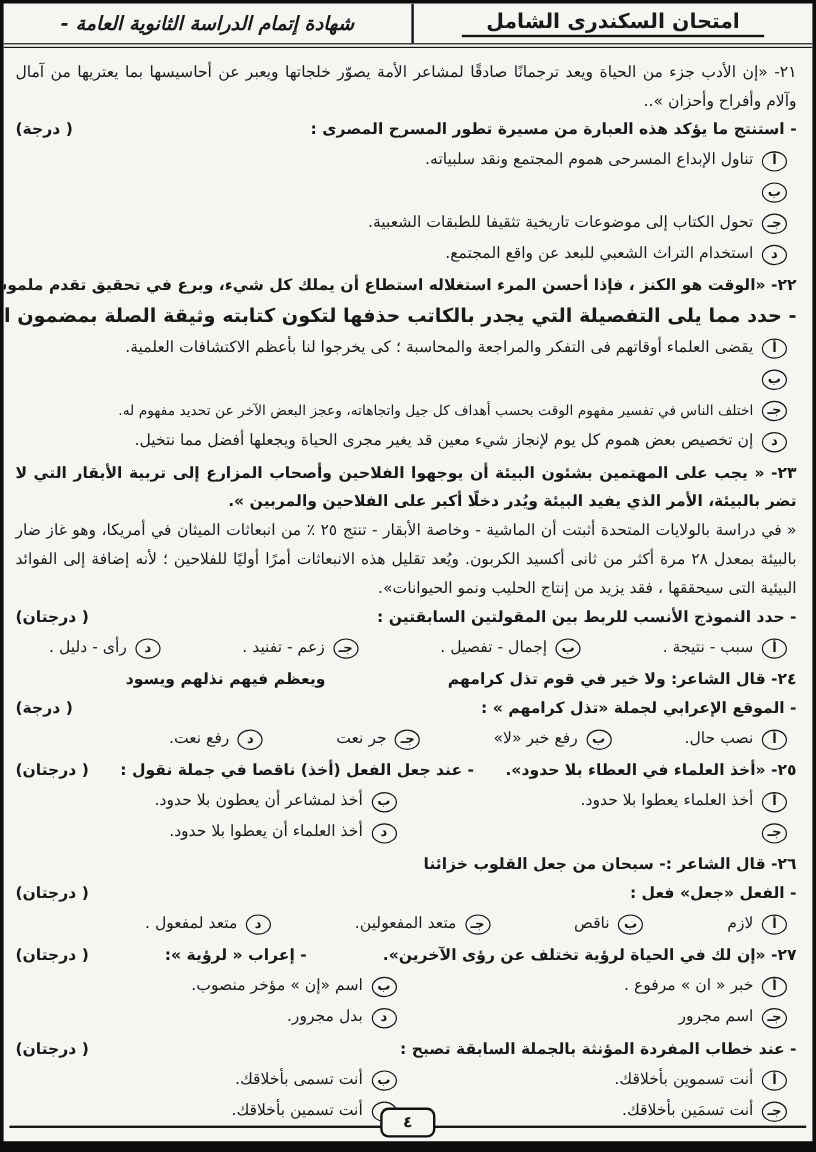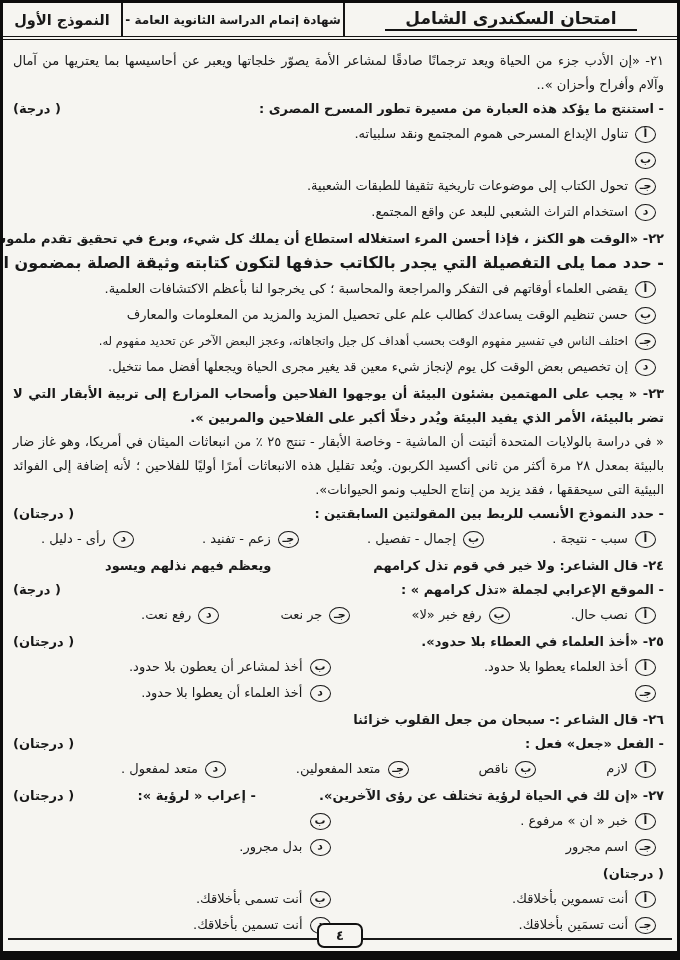--- a/index.html
+++ b/index.html
@@ -8,21 +8,21 @@
     width:680px;height:960px;box-sizing:border-box;
     background:#f6f5f1;color:#191919;
     border:3px solid #0d0d0d;border-bottom:9px solid #0d0d0d;
     font-family:"DejaVu Sans",sans-serif;
     direction:rtl;overflow:hidden;position:relative;
   }
   
   .header{display:flex;height:33px;border-bottom:4px double #141414;align-items:stretch;}
   .h-right{flex:0 0 332px;border-left:2.5px solid #141414;display:flex;align-items:center;justify-content:center;}
   .h-right .cell-inner{font-weight:bold;font-size:17px;border-bottom:2.5px solid #141414;padding:0 20px 1px;}
-  .h-mid{flex:1;display:flex;align-items:center;justify-content:center;font-weight:bold;font-size:12px;}
+  .h-mid{flex:1;display:flex;align-items:center;justify-content:center;font-weight:bold;font-size:16px;font-style:italic;}
   .h-left{flex:0 0 118px;border-right:2.5px solid #141414;display:flex;align-items:center;justify-content:center;font-weight:bold;font-size:14.5px;}
   
   .content{padding:7px 13px 16px 10px;font-size:13px;line-height:24px;}
   .q{margin-top:2px;}
   .stem{margin:0;text-align:justify;}
   .bold{font-weight:bold;}
   .prompt-line{display:flex;justify-content:space-between;align-items:baseline;font-weight:bold;gap:8px;}
   .prompt-line .grade{white-space:nowrap;}
   .prompt{white-space:nowrap;}
   .tight .prompt{font-size:16px;}
@@ -55,21 +55,20 @@
 <body>
 
 <div class="stage">
 <div class="page">
 
   <div class="header">
     <div class="h-right">
       <span class="cell-inner">امتحان السكندرى الشامل</span>
     </div>
     <div class="h-mid">شهادة إتمام الدراسة الثانوية العامة -</div>
-    <div class="h-left">النموذج الأول</div>
   </div>
 
   <div class="content">
 
     <section class="q">
       <p class="stem">٢١- «إن الأدب جزء من الحياة ويعد ترجمانًا صادقًا لمشاعر الأمة يصوّر خلجاتها ويعبر عن أحاسيسها بما يعتريها من آمال وآلام وأفراح وأحزان »..</p>
       <div class="prompt-line">
         <span class="prompt">- استنتج ما يؤكد هذه العبارة من مسيرة تطور المسرح المصرى :</span>
         <span class="grade">( درجة)</span>
       </div>
@@ -98,29 +97,28 @@
         <span class="prompt">- حدد مما يلى التفصيلة التي يجدر بالكاتب حذفها لتكون كتابته وثيقة الصلة بمضمون الفكرة السابقة :</span>
         <span class="grade">(درجتان)</span>
       </div>
       <div id="q22-opts">
         <div class="opt-line">
           <span class="circle">أ</span>
           <span class="opt-text">يقضى العلماء أوقاتهم فى التفكر والمراجعة والمحاسبة ؛ كى يخرجوا لنا بأعظم الاكتشافات العلمية.</span>
         </div>
         <div class="opt-line">
           <span class="circle">ب</span>
-          <span class="opt-text">حسن تنظيم الوقت يساعدك كطالب علم على تحصيل المزيد والمزيد من المعلومات والمعارف</span>
         </div>
         <div class="opt-line">
           <span class="circle">جـ</span>
           <span class="opt-text">اختلف الناس في تفسير مفهوم الوقت بحسب أهداف كل جيل واتجاهاته، وعجز البعض الآخر عن تحديد مفهوم له.</span>
         </div>
         <div class="opt-line">
           <span class="circle">د</span>
-          <span class="opt-text">إن تخصيص بعض الوقت كل يوم لإنجاز شيء معين قد يغير مجرى الحياة ويجعلها أفضل مما نتخيل.</span>
+          <span class="opt-text">إن تخصيص بعض هموم كل يوم لإنجاز شيء معين قد يغير مجرى الحياة ويجعلها أفضل مما نتخيل.</span>
         </div>
       </div>
     </section>
 
     <section class="q">
       <p class="stem bold">٢٣- « يجب على المهتمين بشئون البيئة أن يوجهوا الفلاحين وأصحاب المزارع إلى تربية الأبقار التي لا تضر بالبيئة، الأمر الذي يفيد البيئة ويُدر دخلًا أكبر على الفلاحين والمربين ».</p>
       <p class="stem">« في دراسة بالولايات المتحدة أثبتت أن الماشية - وخاصة الأبقار - تنتج ٢٥ ٪ من انبعاثات الميثان في أمريكا، وهو غاز ضار بالبيئة بمعدل ٢٨ مرة أكثر من ثانى أكسيد الكربون. ويُعد تقليل هذه الانبعاثات أمرًا أوليًا للفلاحين ؛ لأنه إضافة إلى الفوائد البيئية التى سيحققها ، فقد يزيد من إنتاج الحليب ونمو الحيوانات».</p>
       <div class="prompt-line">
         <span class="prompt">- حدد النموذج الأنسب للربط بين المقولتين السابقتين :</span>
         <span class="grade">( درجتان)</span>
@@ -170,20 +168,21 @@
         <div class="opt-line">
           <span class="circle">د</span>
           <span class="opt-text">رفع نعت.</span>
         </div>
       </div>
     </section>
 
     <section class="q">
       <div class="prompt-line">
         <span class="prompt">٢٥- «أخذ العلماء في العطاء بلا حدود».</span>
+        <span class="prompt">- عند جعل الفعل (أخذ) ناقصا في جملة نقول :</span>
         <span class="grade">( درجتان)</span>
       </div>
       <div class="grid2">
         <div class="opt-line">
           <span class="circle">أ</span>
           <span class="opt-text">أخذ العلماء يعطوا بلا حدود.</span>
         </div>
         <div class="opt-line">
           <span class="circle">ب</span>
           <span class="opt-text">أخذ لمشاعر أن يعطون بلا حدود.</span>
@@ -232,34 +231,36 @@
         <span class="prompt">- إعراب « لرؤية »:</span>
         <span class="grade">( درجتان)</span>
       </div>
       <div class="grid2">
         <div class="opt-line">
           <span class="circle">أ</span>
           <span class="opt-text">خبر « ان » مرفوع .</span>
         </div>
         <div class="opt-line">
           <span class="circle">ب</span>
+          <span class="opt-text">اسم «إن » مؤخر منصوب.</span>
         </div>
         <div class="opt-line">
           <span class="circle">جـ</span>
           <span class="opt-text">اسم مجرور</span>
         </div>
         <div class="opt-line">
           <span class="circle">د</span>
           <span class="opt-text">بدل مجرور.</span>
         </div>
       </div>
     </section>
 
     <section class="q">
       <div class="prompt-line">
+        <span class="prompt">- عند خطاب المفردة المؤنثة بالجملة السابقة تصبح :</span>
         <span class="grade">( درجتان)</span>
       </div>
       <div class="grid2">
         <div class="opt-line">
           <span class="circle">أ</span>
           <span class="opt-text">أنت تسموين بأخلاقك.</span>
         </div>
         <div class="opt-line">
           <span class="circle">ب</span>
           <span class="opt-text">أنت تسمى بأخلاقك.</span>

